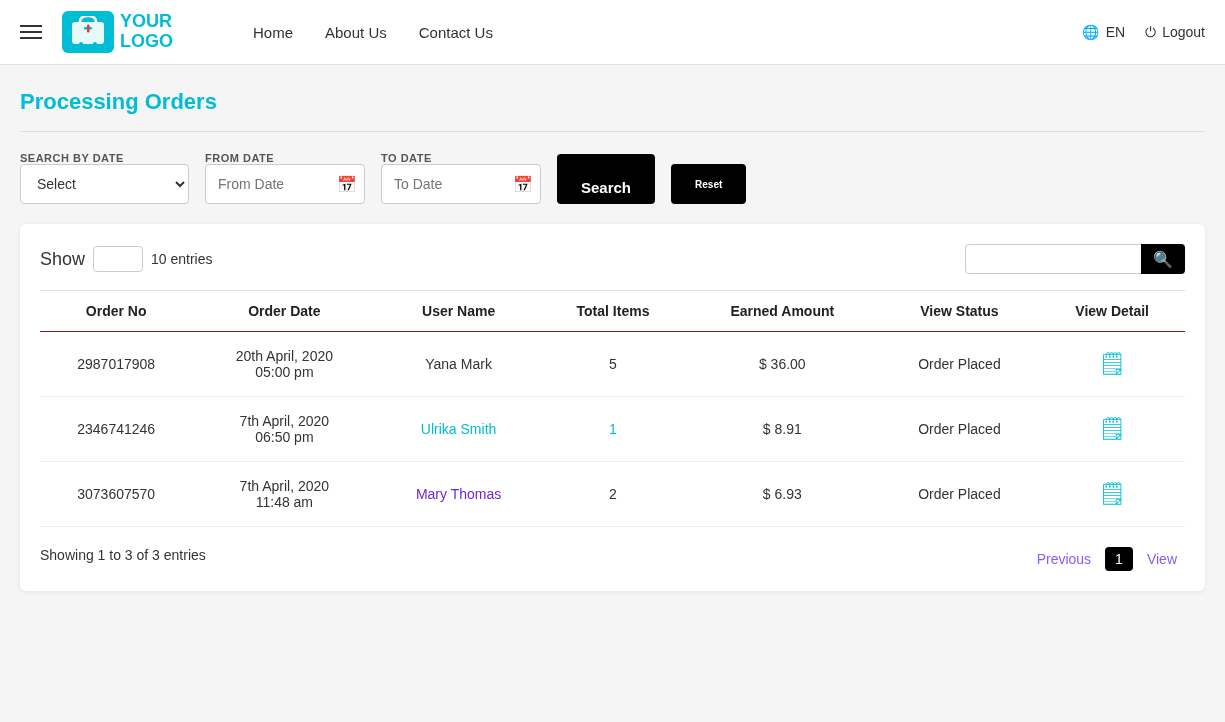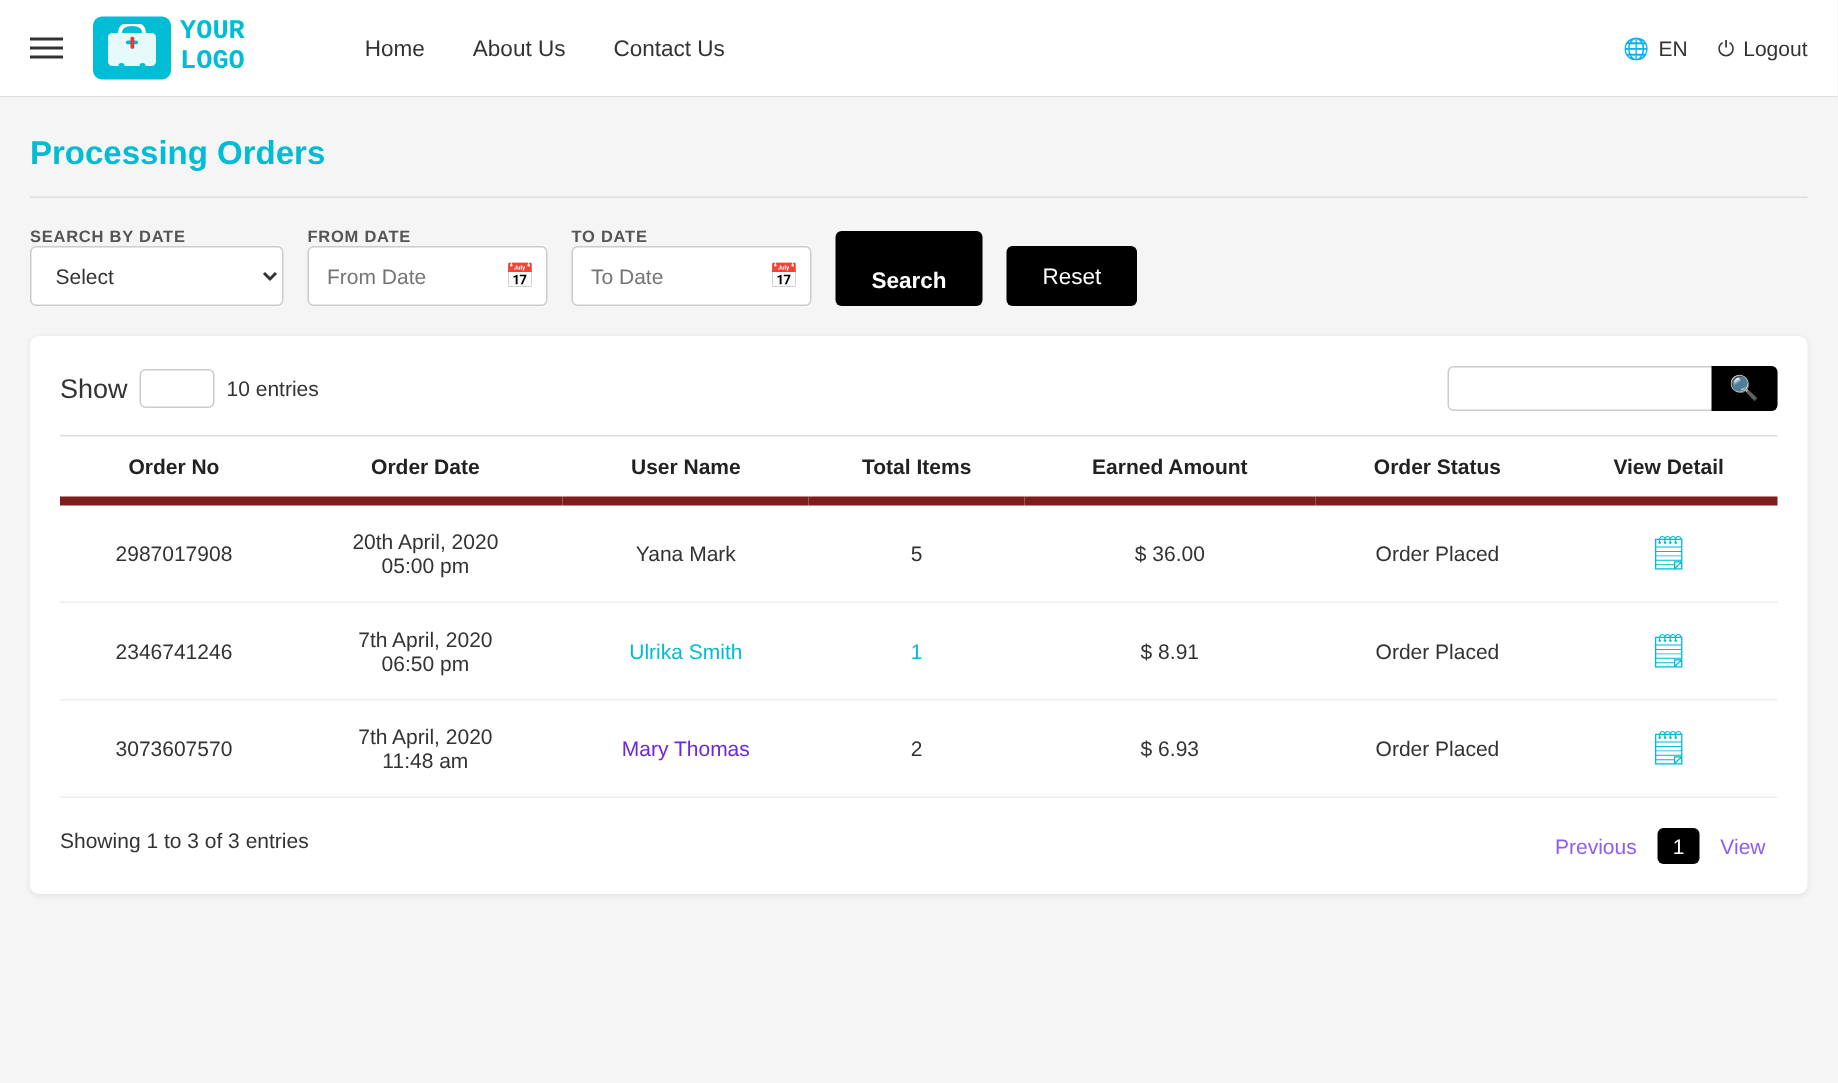--- a/index.html
+++ b/index.html
@@ -10,21 +10,21 @@
       background: #fff;
       display: flex;
       align-items: center;
       padding: 0 20px;
       height: 65px;
       border-bottom: 1px solid #e0e0e0;
     }
     .navbar-left { display: flex; align-items: center; gap: 12px; }
     .hamburger { display: flex; flex-direction: column; gap: 4px; cursor: pointer; margin-right: 8px; }
     .hamburger span { display: block; width: 22px; height: 2px; background: #333; }
-    .logo-container { display: flex; align-items: center; gap: 0; font-family: Liberation Mono, monospace; }
+    .logo-container { display: flex; align-items: center; gap: 0; }
     .logo-icon {
       background: #00bcd4;
       border-radius: 6px;
       width: 52px; height: 42px;
       display: flex; align-items: center; justify-content: center;
       position: relative;
     }
     .logo-text { color: #00bcd4; font-weight: 900; font-size: 18px; line-height: 1.1; margin-left: 6px; }
     .navbar-nav { display: flex; align-items: center; gap: 32px; margin-left: 80px; }
     .navbar-nav a { text-decoration: none; color: #333; font-size: 15px; }
@@ -41,35 +41,35 @@
     
     .search-filters { display: flex; align-items: flex-end; gap: 16px; margin-bottom: 20px; background: #f5f5f5; }
     .filter-group { display: flex; flex-direction: column; gap: 0; }
     .filter-label { font-size: 11px; font-weight: 600; color: #555; letter-spacing: 0.5px; text-transform: uppercase; }
     .filter-select, .filter-date { border: 1px solid #ccc; border-radius: 4px; padding: 8px 12px; font-size: 14px; color: #333; background: #fff; height: 40px; }
     .filter-select { width: 169px; }
     .filter-date-wrapper { position: relative; display: flex; align-items: center; }
     .filter-date { width: 160px; padding-right: 36px; }
     .cal-icon { position: absolute; right: 8px; color: #555; font-size: 16px; cursor: pointer; }
     .btn-search { background: #000; color: #fff; border: none; border-radius: 4px; padding: 25px 24px; font-size: 15px; font-weight: 600; cursor: pointer; height: 40px; }
-    .btn-reset { background: #000; color: #fff; border: none; border-radius: 4px; padding: 9px 24px; font-size: 15px; font-weight: 400; cursor: pointer; height: 40px; }
+    .btn-reset { background: #000; color: #fff; border: none; border-radius: 4px; padding: 9px 24px; font-size: 10px; font-weight: 700; cursor: pointer; height: 40px; }
 
     
     .table-card { background: #fff; border-radius: 6px; padding: 20px; box-shadow: 0 1px 4px rgba(0,0,0,0.08); }
     .table-controls { display: flex; align-items: center; margin-bottom: 16px; }
     .show-label { font-size: 18px; margin-right: 8px; }
     .show-input { width: 50px; border: 1px solid #ccc; border-radius: 4px; padding: 4px 8px; font-size: 14px; text-align: center; }
     .entries-label { font-size: 14px; margin-left: 8px; }
     .table-search-wrapper { margin-left: auto; position: relative; }
     .table-search { border: 1px solid #ccc; border-radius: 4px; padding: 6px 36px 6px 12px; font-size: 14px; width: 220px; }
     .search-icon-btn { position: absolute; right: 0; top: 0; bottom: 0; background: #000; border: none; border-radius: 0 4px 4px 0; padding: 0 12px; cursor: pointer; color: #fff; font-size: 16px; }
 
     
     table { width: 100%; border-collapse: collapse; }
-    thead tr { border-top: 1px solid #ddd; border-bottom: 6px solid #7f1d1d; }
+    thead tr { border-top: 1px solid #ddd; border-bottom: 1px solid #7f1d1d; }
     thead th { padding: 12px 8px; text-align: center; font-weight: 700; font-size: 14px; color: #222; }
     tbody tr { border-bottom: 1px solid #eee; }
     tbody td { padding: 16px 8px; text-align: center; font-size: 14px; color: #333; }
 
     
     .pagination-row { display: flex; align-items: flex-start; justify-content: space-between; margin-top: 20px; font-size: 14px; }
     .pagination-info { color: #333; }
     .pagination-controls { display: flex; align-items: center; gap: 6px; }
     .page-btn { background: none; border: none; color: #8b5cf6; cursor: pointer; font-size: 14px; padding: 4px 8px; }
     .page-num { background: #000; color: #fff; border: none; border-radius: 4px; padding: 4px 10px; font-size: 14px; cursor: pointer; }
@@ -164,21 +164,21 @@
     </div>
 
     <table>
       <thead>
         <tr>
           <th>Order No</th>
           <th>Order Date</th>
           <th>User Name</th>
           <th>Total Items</th>
           <th>Earned Amount</th>
-          <th>Order Status</th>
+          <th>View Status</th>
           <th>View Detail</th>
         </tr>
       </thead>
       <tbody id="table-body">
       <tr>
       <td>2987017908</td>
       <td>20th April, 2020<br>05:00 pm</td>
       <td style="color:#333">Yana Mark</td>
       <td style="color:#333">5</td>
       <td>$ 36.00</td>

